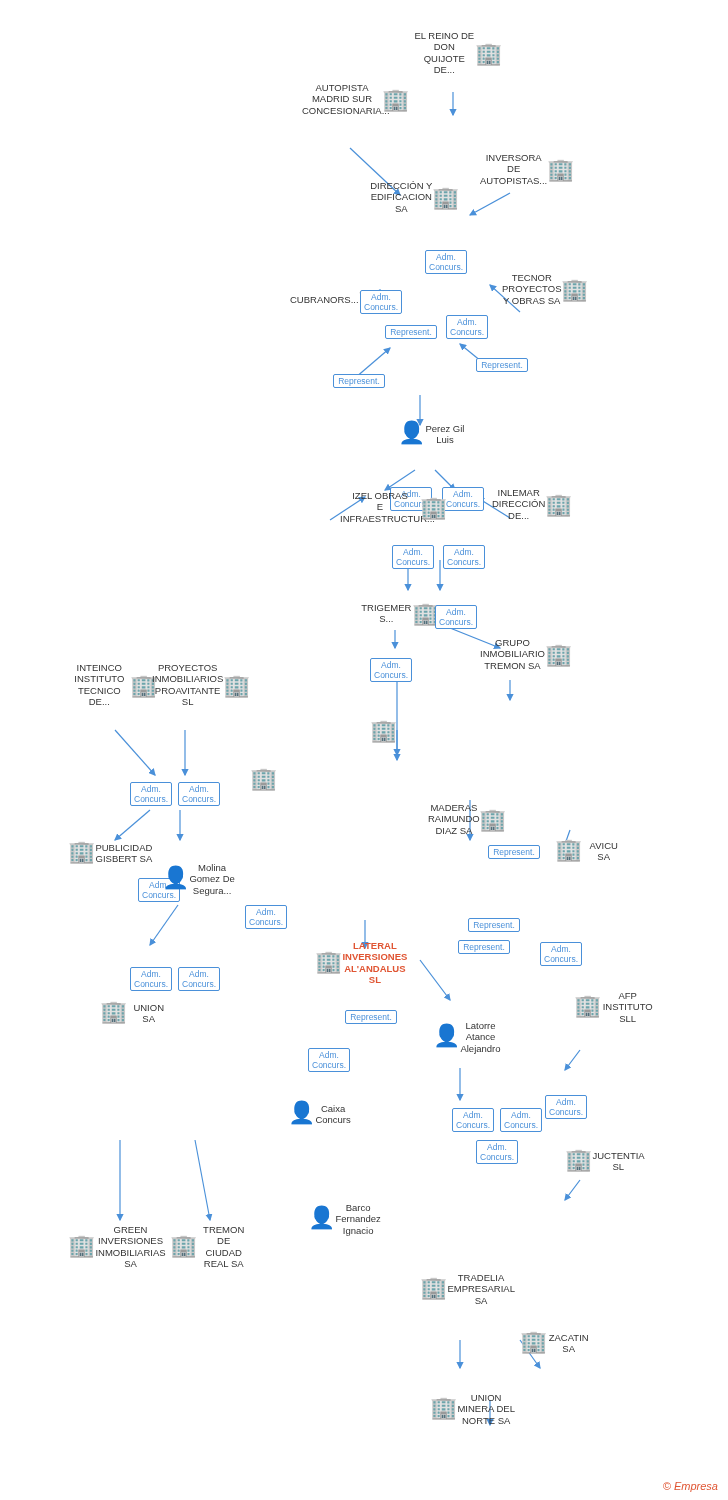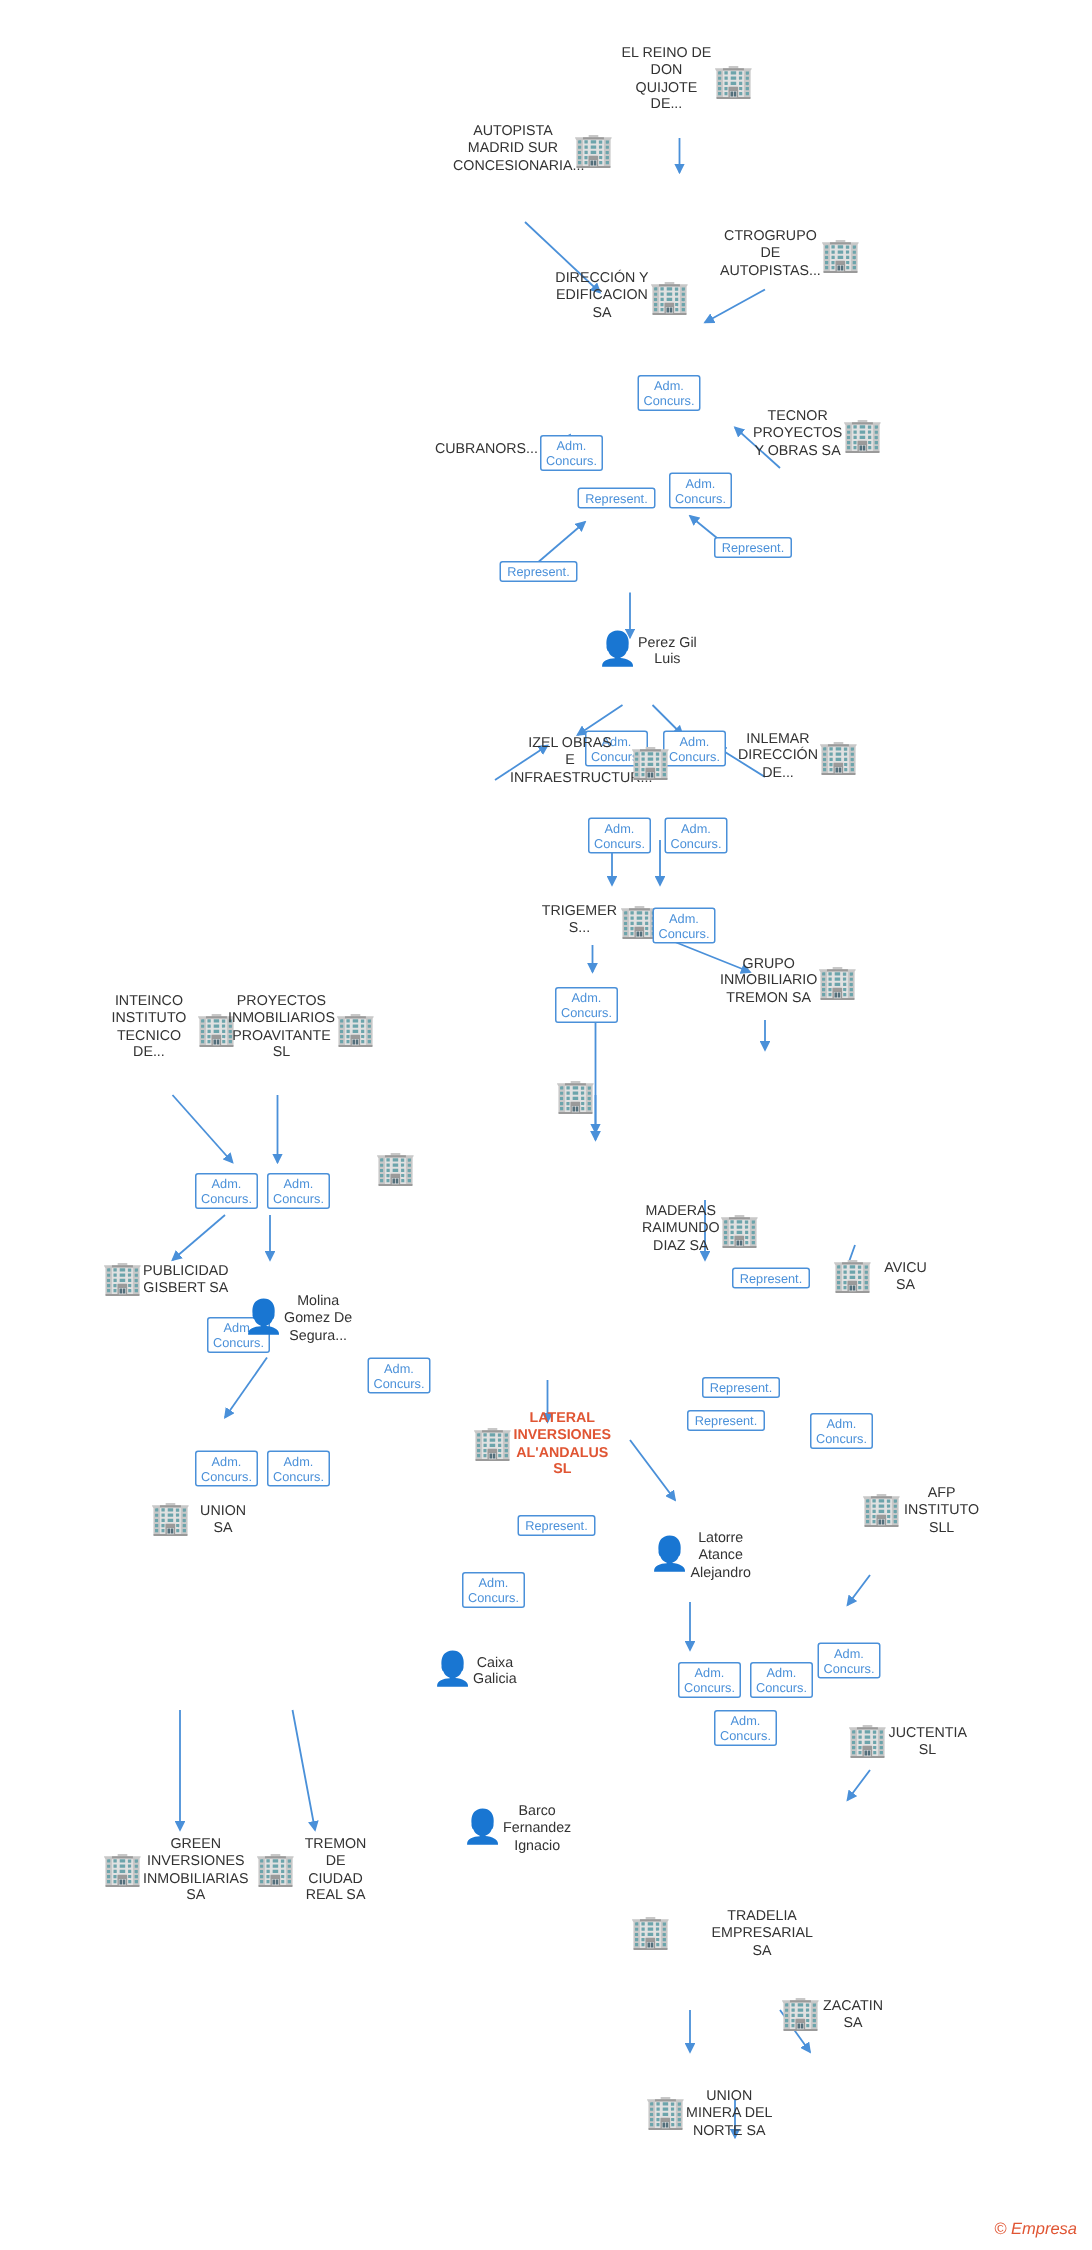--- a/index.html
+++ b/index.html
@@ -145,21 +145,21 @@
 </div>
 
 <div class="node" style="left:302px;top:80px;width:90px;">
   <div class="node-label" style="white-space:pre-line;margin-bottom:4px;">AUTOPISTA
 MADRID SUR
 CONCESIONARIA...</div>
   <div class="building-icon">🏢</div>
 </div>
 
 <div class="node" style="left:480px;top:150px;width:90px;">
-  <div class="node-label" style="white-space:pre-line;margin-bottom:4px;">CTROGRUPO
+  <div class="node-label" style="white-space:pre-line;margin-bottom:4px;">INVERSORA
 DE
 AUTOPISTAS...</div>
   <div class="building-icon">🏢</div>
 </div>
 
 <div class="node" style="left:370px;top:178px;width:90px;">
   <div class="node-label" style="white-space:pre-line;margin-bottom:4px;">DIRECCIÓN Y
 EDIFICACION SA</div>
   <div class="building-icon">🏢</div>
 </div>
@@ -327,21 +327,21 @@
 
 <div class="badge" style="position:absolute;left:452px;top:1108px;width:42px;">Adm.<br>Concurs.</div>
 <div class="badge" style="position:absolute;left:500px;top:1108px;width:42px;">Adm.<br>Concurs.</div>
 <div class="badge" style="position:absolute;left:476px;top:1140px;width:42px;">Adm.<br>Concurs.</div>
 
 <div class="badge" style="position:absolute;left:545px;top:1095px;width:42px;">Adm.<br>Concurs.</div>
 
 <div class="node" style="left:288px;top:1100px;width:70px;">
   <div style="font-size:22px;color:#555;">👤</div>
   <div class="node-label" style="white-space:pre-line;">Caixa
-Galicia</div>
+Concurs</div>
 </div>
 
 <div class="node" style="left:565px;top:1148px;width:75px;">
   <div class="building-icon">🏢</div>
   <div class="node-label" style="white-space:pre-line;">JUCTENTIA SL</div>
 </div>
 
 <div class="node" style="left:308px;top:1200px;width:80px;">
   <div style="font-size:22px;color:#555;">👤</div>
   <div class="node-label" style="white-space:pre-line;">Barco
@@ -358,21 +358,21 @@
 
 <div class="node" style="left:170px;top:1222px;width:80px;">
   <div class="building-icon">🏢</div>
   <div class="node-label" style="white-space:pre-line;">TREMON DE
 CIUDAD
 REAL SA</div>
 </div>
 
 <div class="node" style="left:420px;top:1270px;width:85px;">
   <div class="building-icon">🏢</div>
-  <div class="node-label" style="white-space:pre-line;margin-left:27px;">TRADELIA
+  <div class="node-label" style="white-space:pre-line;">TRADELIA
 EMPRESARIAL SA</div>
 </div>
 
 <div class="node" style="left:520px;top:1330px;width:70px;">
   <div class="building-icon">🏢</div>
   <div class="node-label" style="white-space:pre-line;">ZACATIN SA</div>
 </div>
 
 <div class="node" style="left:430px;top:1390px;width:90px;">
   <div class="building-icon">🏢</div>

